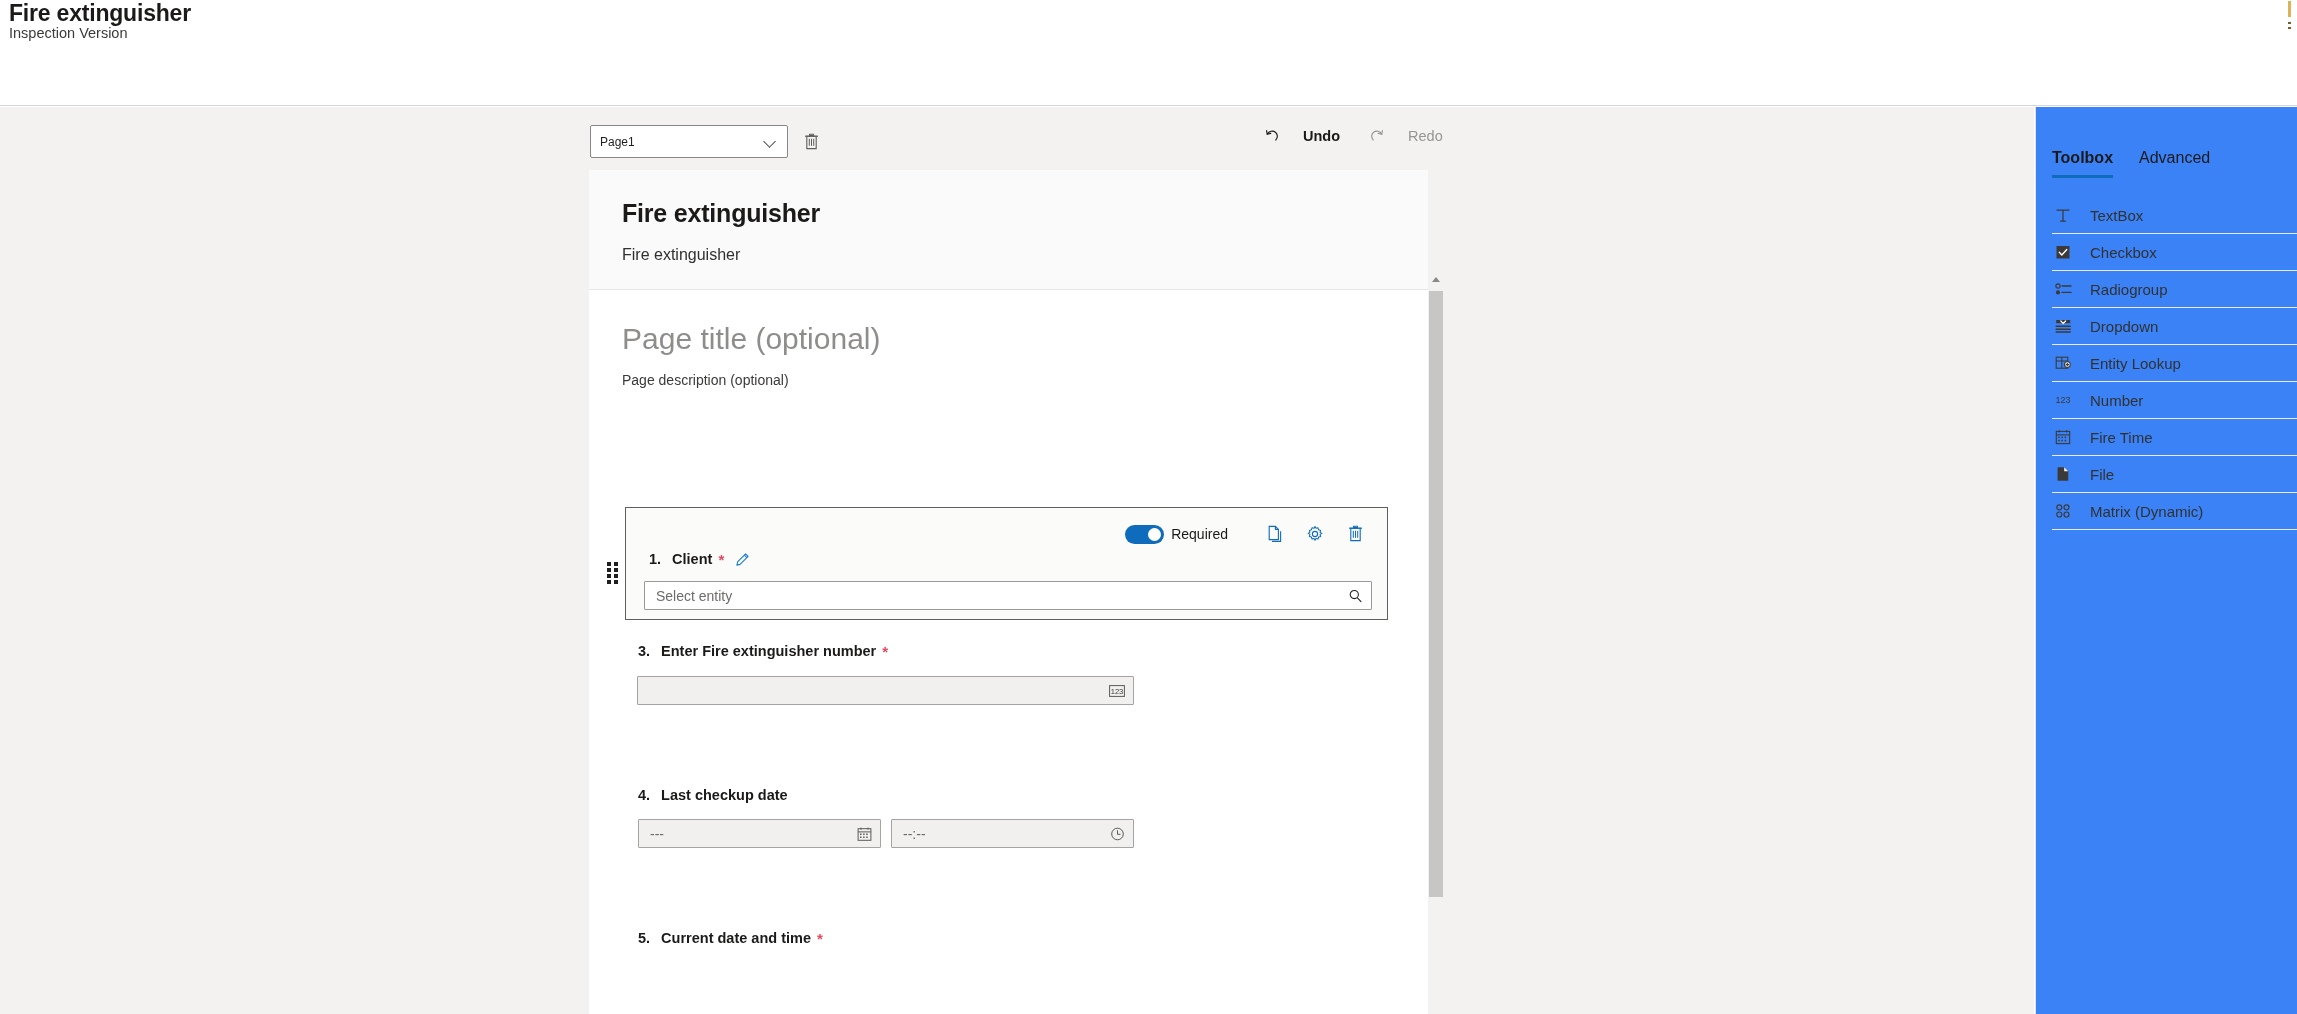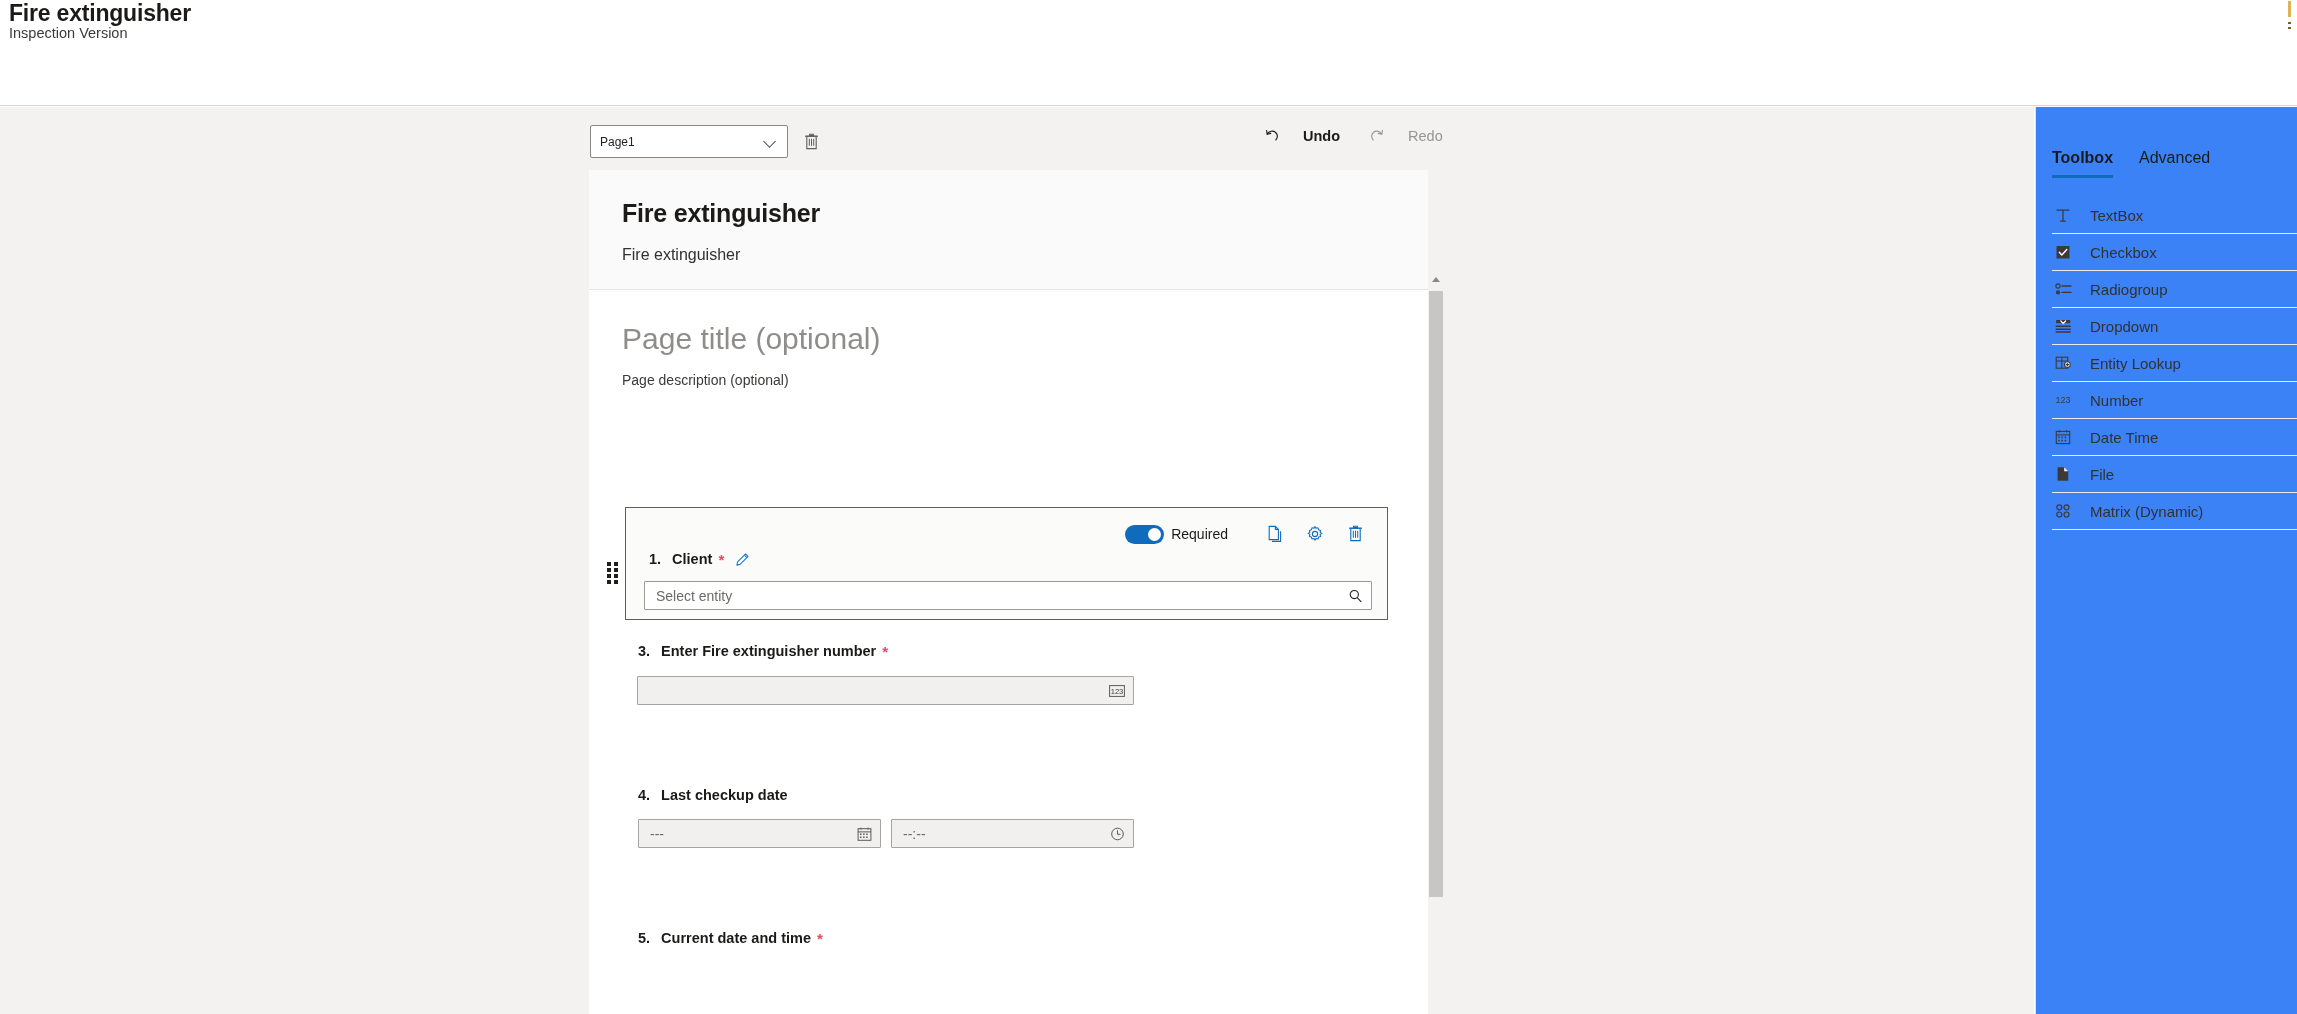--- a/index.html
+++ b/index.html
@@ -493,21 +493,21 @@
           <g fill="#3b3a39">
             <rect x="3.2" y="7.6" width="1.5" height="1.5"></rect>
               <rect x="6.4" y="7.6" width="1.5" height="1.5"></rect>
             <rect x="9.6" y="7.6" width="1.5" height="1.5"></rect>
               <rect x="3.2" y="10.8" width="1.5" height="1.5"></rect>
             <rect x="6.4" y="10.8" width="1.5" height="1.5"></rect>
               <rect x="9.6" y="10.8" width="1.5" height="1.5"></rect>
           </g>
         </svg>
       </span>
-      <span class="tb-label">Date Time</span>
+      <span class="tb-label">Fire Time</span>
     </div>
 
     <div class="tb-item">
       <span class="tb-icon">
         <svg width="14" height="16" viewBox="0 0 14 16">
           <path d="M1.6 1.2h6.6l4 4v9.6H1.6z" fill="#3b3a39"></path>
           <path d="M8.2 1.2v4h4" fill="#faf9f8"></path>
         </svg>
       </span>
       <span class="tb-label">File</span>

